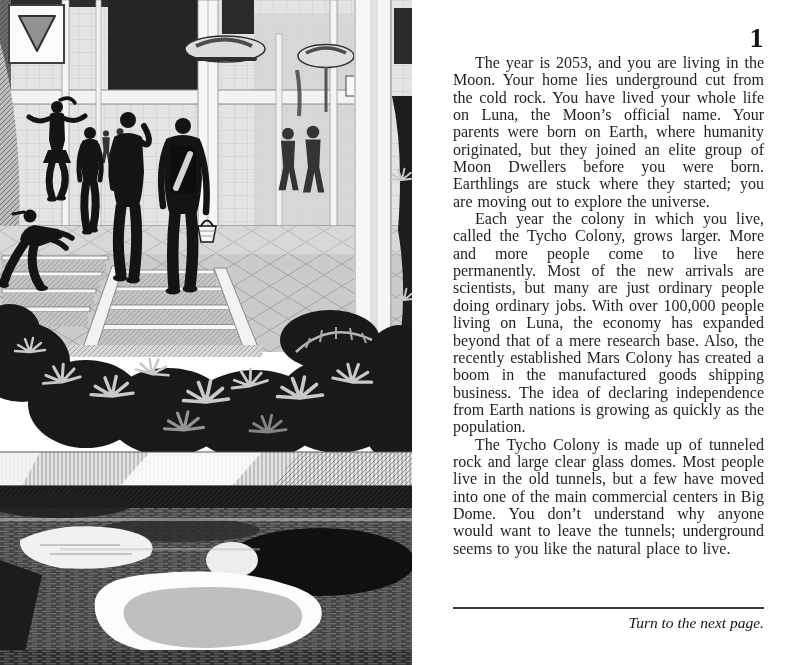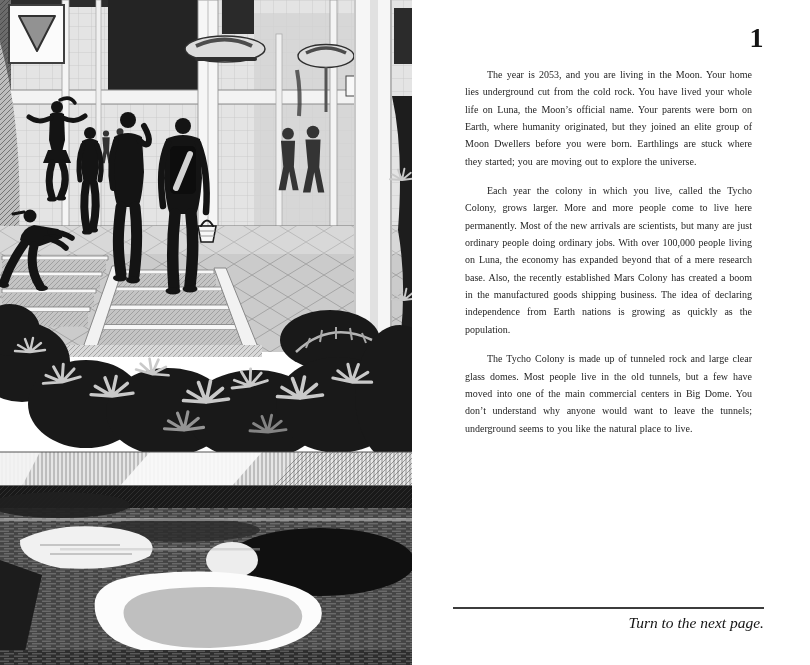--- a/index.html
+++ b/index.html
@@ -10,22 +10,22 @@
   .book-page{position:relative;width:810px;height:665px;background:#fff;}
   .illustration-pane{position:absolute;left:0;top:0;width:412px;height:665px;}
   .illustration-pane svg{display:block;width:412px;height:665px;}
   .text-pane{position:absolute;left:412px;top:0;width:398px;height:665px;background:#fff;}
   .page-number{
     position:absolute;top:22px;right:46px;
     font-size:28px;font-weight:bold;color:#141414;letter-spacing:.5px;
   }
   .body-text{position:absolute;top:54px;left:41px;right:46px;color:#1e1e1e;}
   .body-text p{
-    margin:12px;text-indent:22px;text-align:justify;
-    font-size:10px;line-height:17.35px;word-spacing:.06em;
+    margin:0;text-indent:22px;text-align:justify;
+    font-size:16px;line-height:17.35px;word-spacing:.06em;
   }
   .footer-rule{position:absolute;top:607px;left:41px;right:46px;border-top:2px solid #3c3c3c;}
   .footer-text{
     position:absolute;top:614px;right:46px;
     font-style:italic;font-size:15.5px;color:#141414;margin-left:16px;
   }
 </style>
 </head>
 <body>
 

